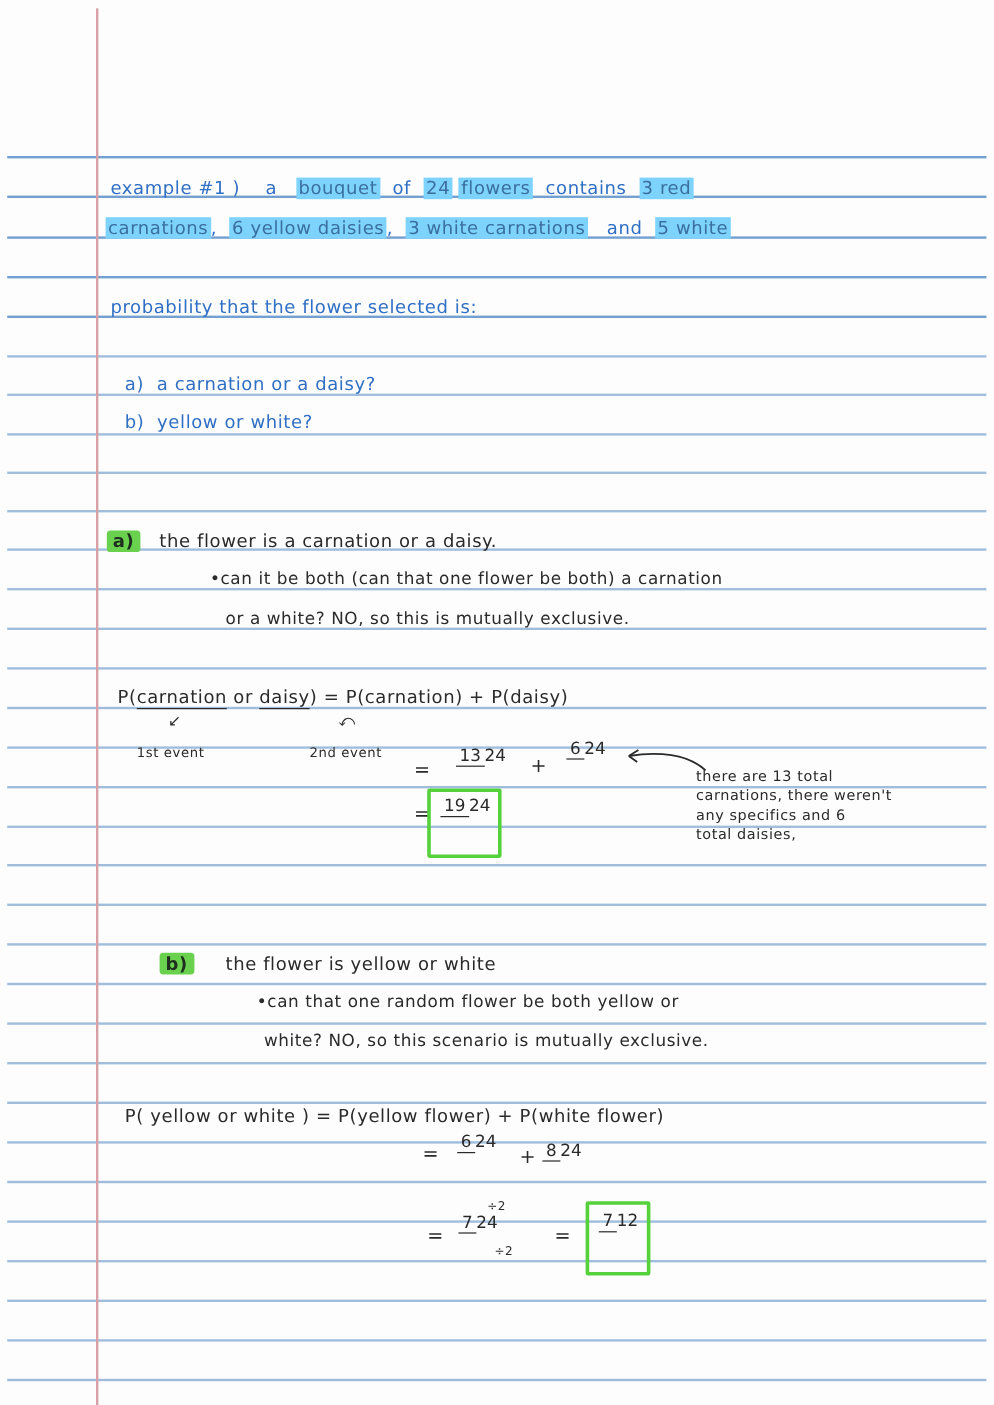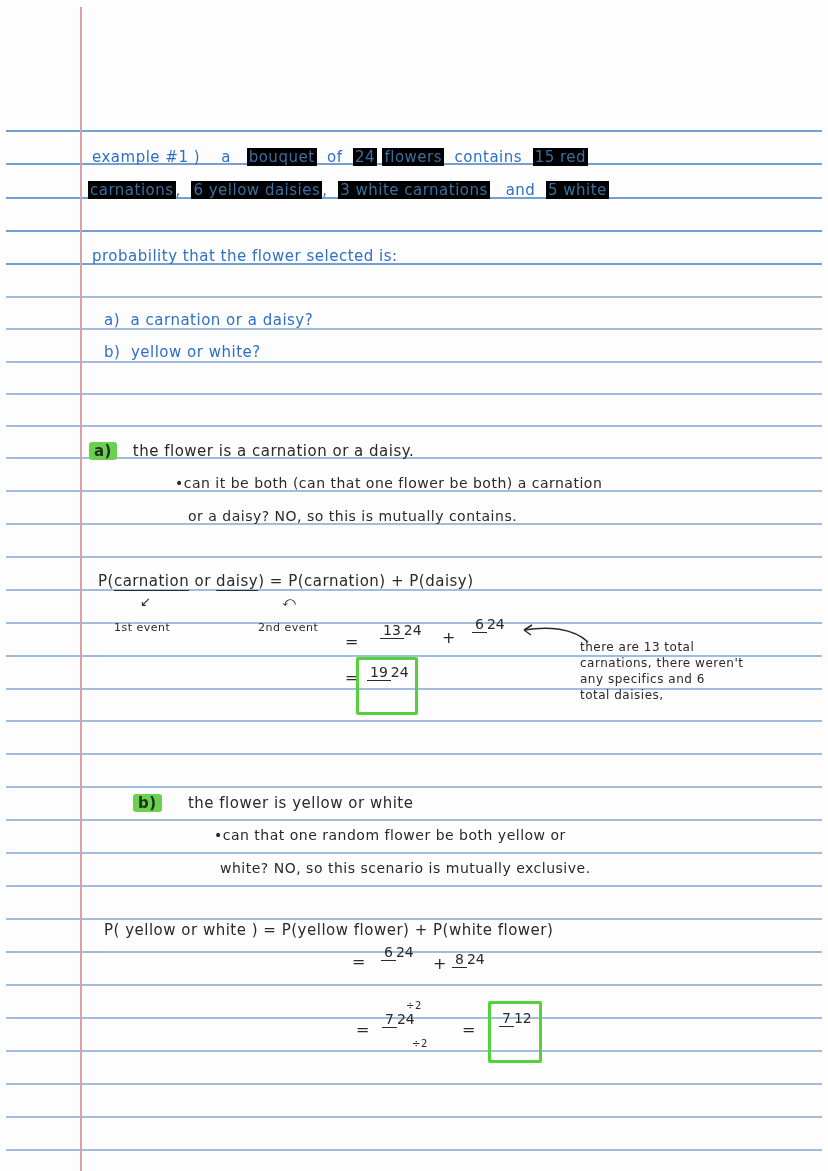--- a/index.html
+++ b/index.html
@@ -18,21 +18,21 @@
       position: absolute; left: 80px; top: 7px; width: 2px; height: 1164px;
       background: #d9a0a6;
     }
     .hw {
       position: absolute; white-space: nowrap;
       font-family: "DejaVu Sans", sans-serif; letter-spacing: 0.5px;
     }
     .blue { color: #2f6fc4; font-size: 15px; }
     .black { color: #2a2a2a; font-size: 15px; }
     .small { font-size: 11px; color: #2a2a2a; }
-    .hl { background: #000000; padding: 0 2px; color: #3a6fa0; }
+    .hl { background: #7dd3fc; padding: 0 2px; color: #3a6fa0; }
     .tag {
       background: #6ad14e; border-radius: 3px; padding: 0 5px; color: #1f2f1f;
       font-weight: bold;
     }
     .frac {
       position: absolute; display: inline-flex; flex-direction: row; align-items: center;
       font-size: 14px; color: #2a2a2a; font-family: "DejaVu Sans", sans-serif;
     }
     .frac .num { border-bottom: 1.5px solid #2a2a2a; padding: 0 3px; line-height: 16px; }
     .frac .den { line-height: 17px; }
@@ -83,21 +83,21 @@
 
   <div class="margin"></div>
 
   <div class="hw blue" style="left:92px; top:148px;">
     <span>example #1 )</span>&nbsp;&nbsp;&nbsp;
     <span>a</span>&nbsp;&nbsp;
     <span class="hl">bouquet</span>&nbsp;
     <span>of</span>&nbsp;
     <span class="hl">24</span>&nbsp;<span class="hl">flowers</span>&nbsp;
     <span>contains</span>&nbsp;
-    <span class="hl">15 red</span>
+    <span class="hl">3 red</span>
   </div>
 
   <div class="hw blue" style="left:88px; top:181px;">
     <span class="hl">carnations</span><span>,</span>&nbsp;
     <span class="hl">6 yellow daisies</span><span>,</span>&nbsp;
     <span class="hl">3 white carnations</span>&nbsp;&nbsp;
     <span>and</span>&nbsp;
     <span class="hl">5 white</span>
   </div>
 
@@ -111,21 +111,21 @@
   <div class="hw blue" style="left:104px; top:343px;">
     <span>b)</span>&nbsp;
     <span>yellow or white?</span>
   </div>
 
   <div class="hw black" style="left:89px; top:442px;">
     <span class="tag">a)</span>&nbsp;&nbsp;
     <span>the flower is a carnation or a daisy.</span>
   </div>
   <div class="hw black" style="left:175px; top:475px; font-size:14px;">•can it be both (can that one flower be both) a carnation</div>
-  <div class="hw black" style="left:188px; top:508px; font-size:14px;">or a daisy? NO, so this is mutually contains.</div>
+  <div class="hw black" style="left:188px; top:508px; font-size:14px;">or a white? NO, so this is mutually exclusive.</div>
 
   <div class="hw black" style="left:98px; top:572px;">
     <span>P(</span><span class="underline">carnation</span>
     <span>or</span>
     <span class="underline">daisy</span><span>) = P(carnation) + P(daisy)</span>
   </div>
 
   <div class="op" style="left:140px; top:594px; font-size:13px;">↙</div>
   <div class="op" style="left:282px; top:594px; font-size:13px;">⤺</div>
   <div class="hw small" style="left:114px; top:621px;">1st event</div>

